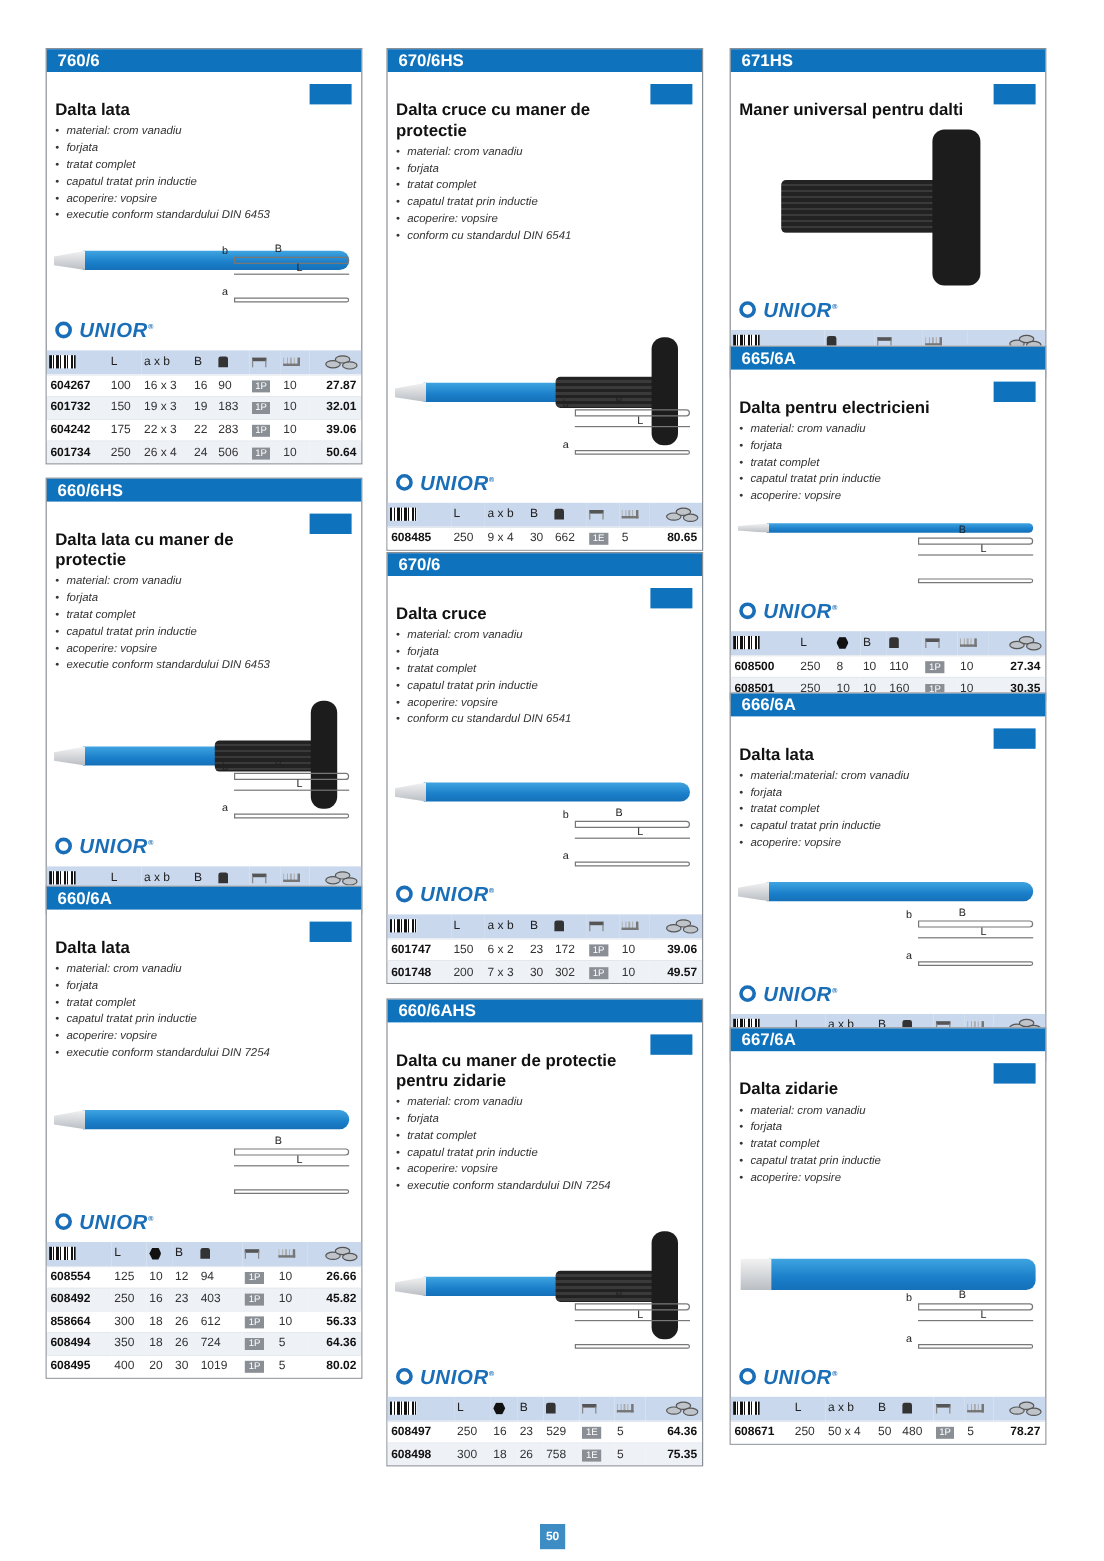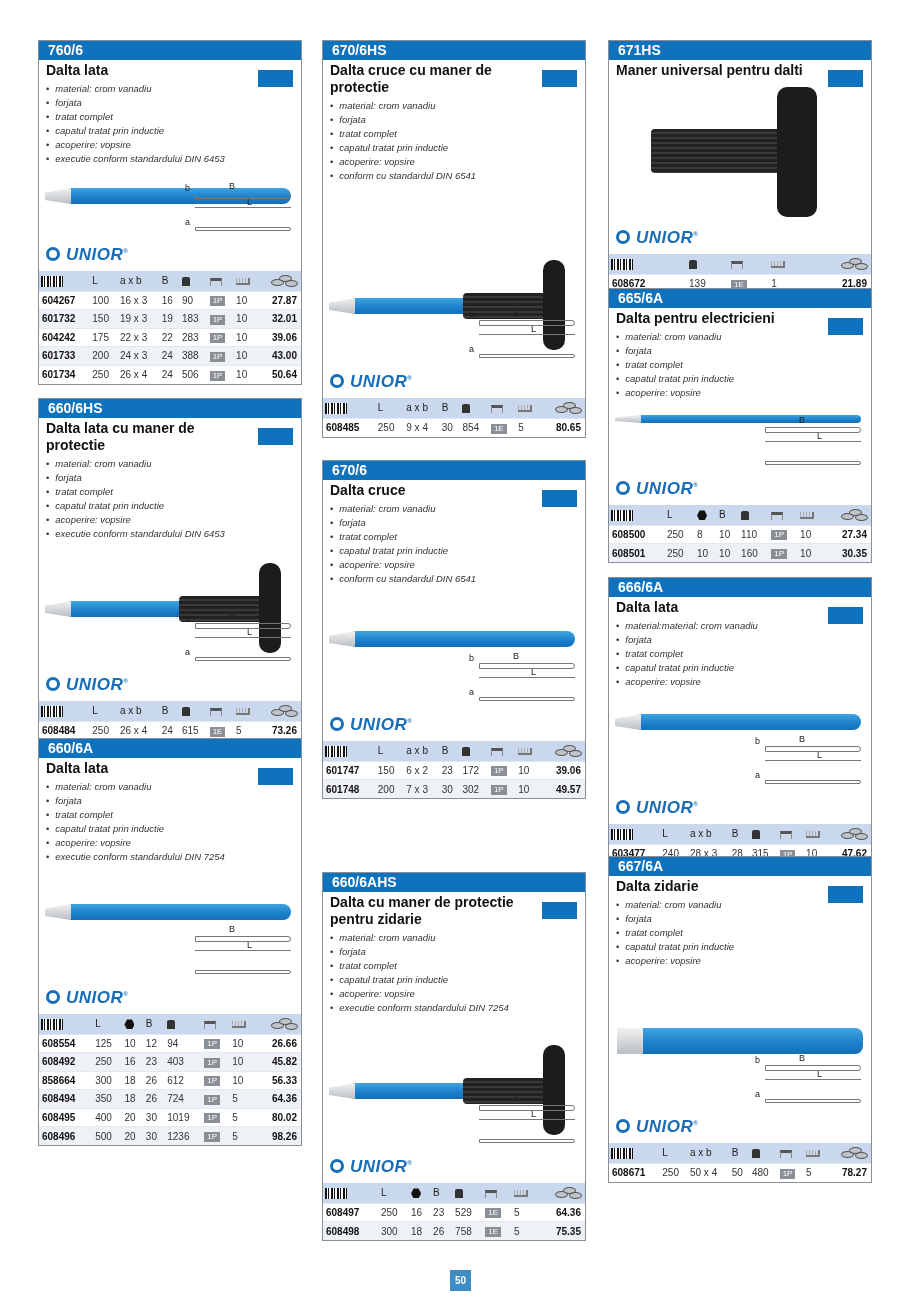--- a/index.html
+++ b/index.html
@@ -1,20 +1,20 @@
 <!DOCTYPE html>
 <html><head>
 <meta charset="utf-8">
 <style>
   * { box-sizing: border-box; margin: 0; padding: 0; }
   body { width: 920px; height: 1301px; background: #ffffff; position: relative; font-family: "Liberation Sans", sans-serif; color: #1a1a1a; overflow: hidden; }
   .card { position: absolute; width: 264px; border: 1px solid #8a8f96; background: #fff; }
   .card-head { background: #0e72bd; color: #fff; font-weight: bold; font-size: 14px; height: 19px; line-height: 19px; padding-left: 9px; }
   .card-body { position: relative; }
-  .title { font-weight: bold; font-size: 14px; line-height: 17px; padding: 2px 60px 0 7px; color: #111; }
+  .title { font-weight: bold; font-size: 14px; line-height: 17px; padding: 23px 60px 0 7px; color: #111; }
   .swatch { position: absolute; right: 8px; top: 10px; width: 35px; height: 17px; background: #0e72bd; }
   ul.feat { list-style: none; padding: 3px 0 0 7px; }
   ul.feat li { font-size: 9.5px; font-style: italic; line-height: 14px; color: #333; }
   ul.feat li::before { content: "\2022"; font-style: normal; margin-right: 6px; }
   .illus { position: relative; }
   .logo { position: absolute; left: 7px; font-weight: bold; font-style: italic; font-size: 17px; color: #1a6eb8; letter-spacing: 0.5px; }
   .logo .mark { display: inline-block; width: 14px; height: 14px; border: 3px solid #1a6eb8; border-radius: 50%; margin-right: 6px; vertical-align: -1px; }
   .logo sup { font-size: 6px; }
   .chisel { position: absolute; height: 16px; background: linear-gradient(#3fa4e0, #1b7fca 60%, #1470b8); border-radius: 0 8px 8px 0; }
   .chisel .tip { position: absolute; left: -24px; top: 0; width: 26px; height: 16px; background: linear-gradient(#f2f2f2, #b9bec4); clip-path: polygon(0 30%, 100% 0, 100% 100%, 0 75%); }
@@ -112,30 +112,20 @@
               <td class="code">604242</td>
               <td>175</td>
               <td>22 x 3</td>
               <td>22</td>
               <td>283</td>
               <td><span class="pack">1P</span></td>
               <td>10</td>
               <td class="price">39.06</td>
             </tr>
             <tr>
-              <td class="code">601733</td>
-              <td>200</td>
-              <td>24 x 3</td>
-              <td>24</td>
-              <td>388</td>
-              <td><span class="pack">1P</span></td>
-              <td>10</td>
-              <td class="price">43.00</td>
-            </tr>
-            <tr>
               <td class="code">601734</td>
               <td>250</td>
               <td>26 x 4</td>
               <td>24</td>
               <td>506</td>
               <td><span class="pack">1P</span></td>
               <td>10</td>
               <td class="price">50.64</td>
             </tr>
           </tbody>
@@ -283,30 +273,20 @@
             <tr>
               <td class="code">608495</td>
               <td>400</td>
               <td>20</td>
               <td>30</td>
               <td>1019</td>
               <td><span class="pack">1P</span></td>
               <td>5</td>
               <td class="price">80.02</td>
             </tr>
-            <tr>
-              <td class="code">608496</td>
-              <td>500</td>
-              <td>20</td>
-              <td>30</td>
-              <td>1236</td>
-              <td><span class="pack">1P</span></td>
-              <td>5</td>
-              <td class="price">98.26</td>
-            </tr>
           </tbody>
         </table>
       </div>
     </div>
     <div class="card" style="left: 322px; top: 40px;">
       <div class="card-head">670/6HS</div>
       <div class="card-body">
         <div class="title">Dalta cruce cu maner de protectie</div>
         <div class="swatch"></div>
         <ul class="feat">
@@ -346,21 +326,21 @@
               <th><span class="ic-qty"></span></th>
               <th style="text-align: right;"><span class="ic-coins"><i style="left: 0px; top: 4px;"></i><i style="left: 8px; top: 0px;"></i><i style="left: 14px; top: 5px;"></i></span></th>
             </tr>
           </thead>
           <tbody>
             <tr>
               <td class="code">608485</td>
               <td>250</td>
               <td>9 x 4</td>
               <td>30</td>
-              <td>854</td>
+              <td>662</td>
               <td><span class="pack">1E</span></td>
               <td>5</td>
               <td class="price">80.65</td>
             </tr>
           </tbody>
         </table>
       </div>
     </div>
     <div class="card" style="left: 322px; top: 460px;">
       <div class="card-head">670/6</div>
@@ -421,21 +401,21 @@
               <td>30</td>
               <td>302</td>
               <td><span class="pack">1P</span></td>
               <td>10</td>
               <td class="price">49.57</td>
             </tr>
           </tbody>
         </table>
       </div>
     </div>
-    <div class="card" style="left: 322px; top: 872px;">
+    <div class="card" style="left: 322px; top: 832px;">
       <div class="card-head">660/6AHS</div>
       <div class="card-body">
         <div class="title">Dalta cu maner de protectie pentru zidarie</div>
         <div class="swatch"></div>
         <ul class="feat">
           <li>material: crom vanadiu</li>
           <li>forjata</li>
           <li>tratat complet</li>
           <li>capatul tratat prin inductie</li>
           <li>acoperire: vopsire</li>

